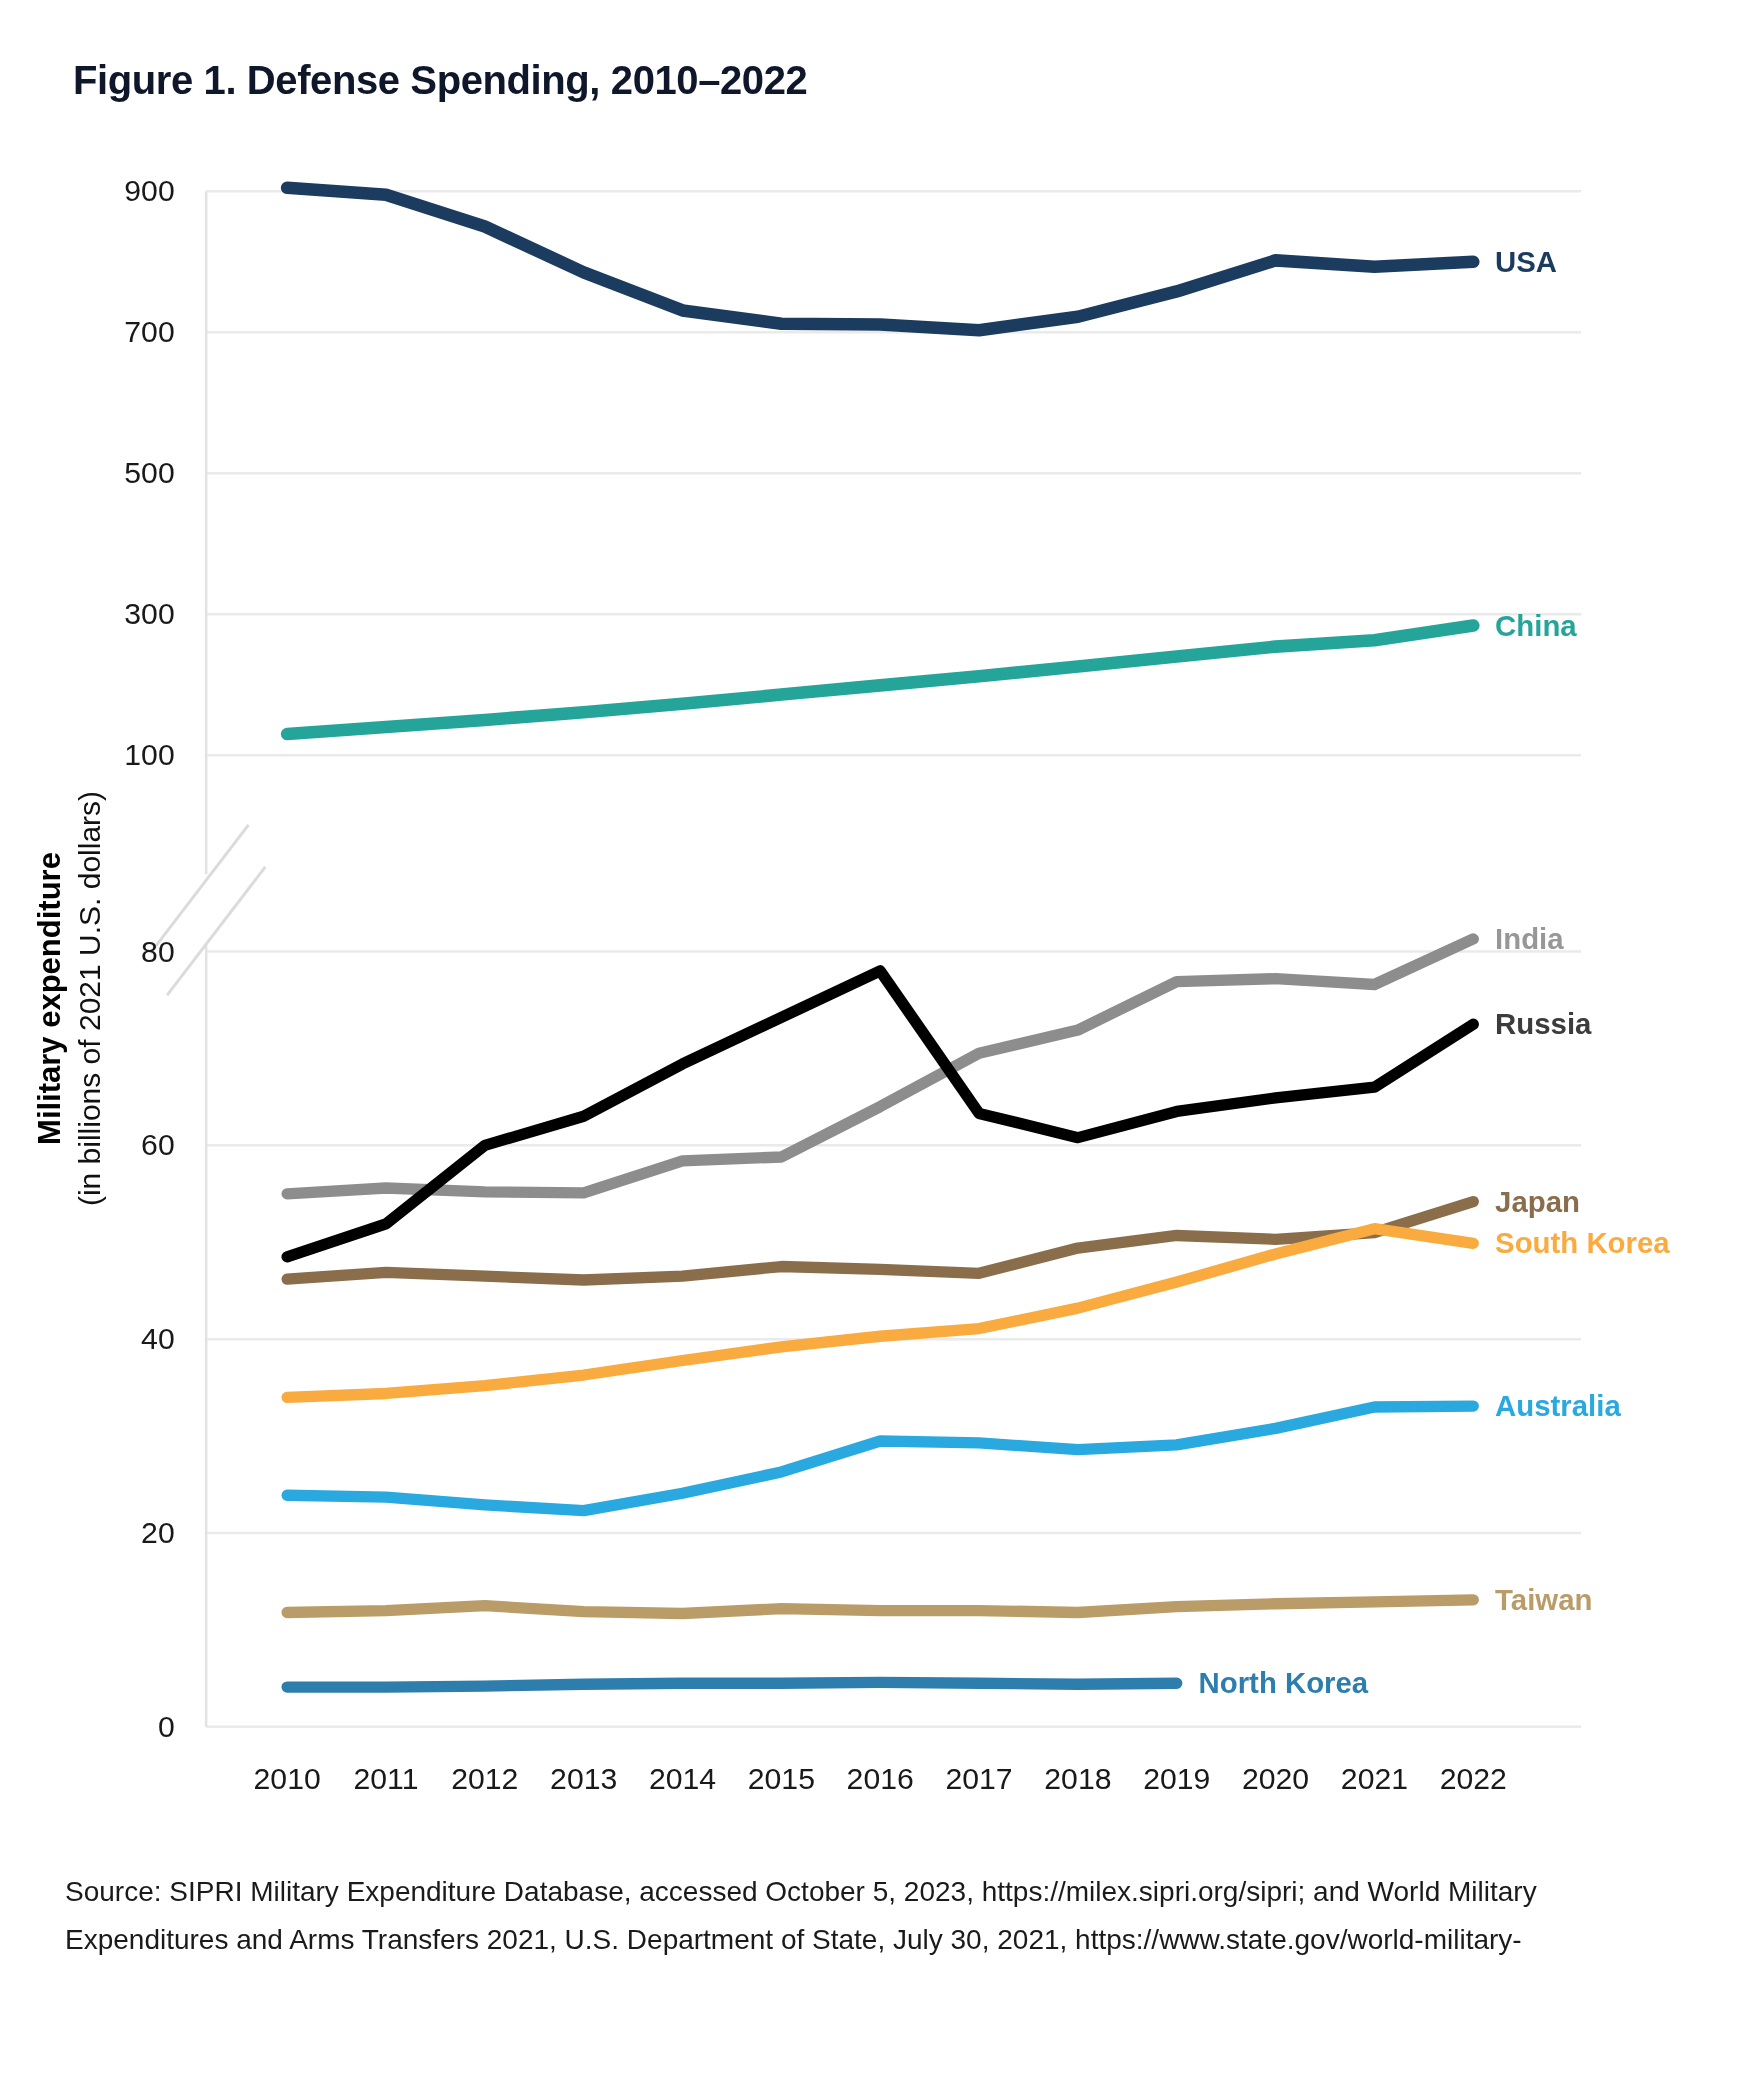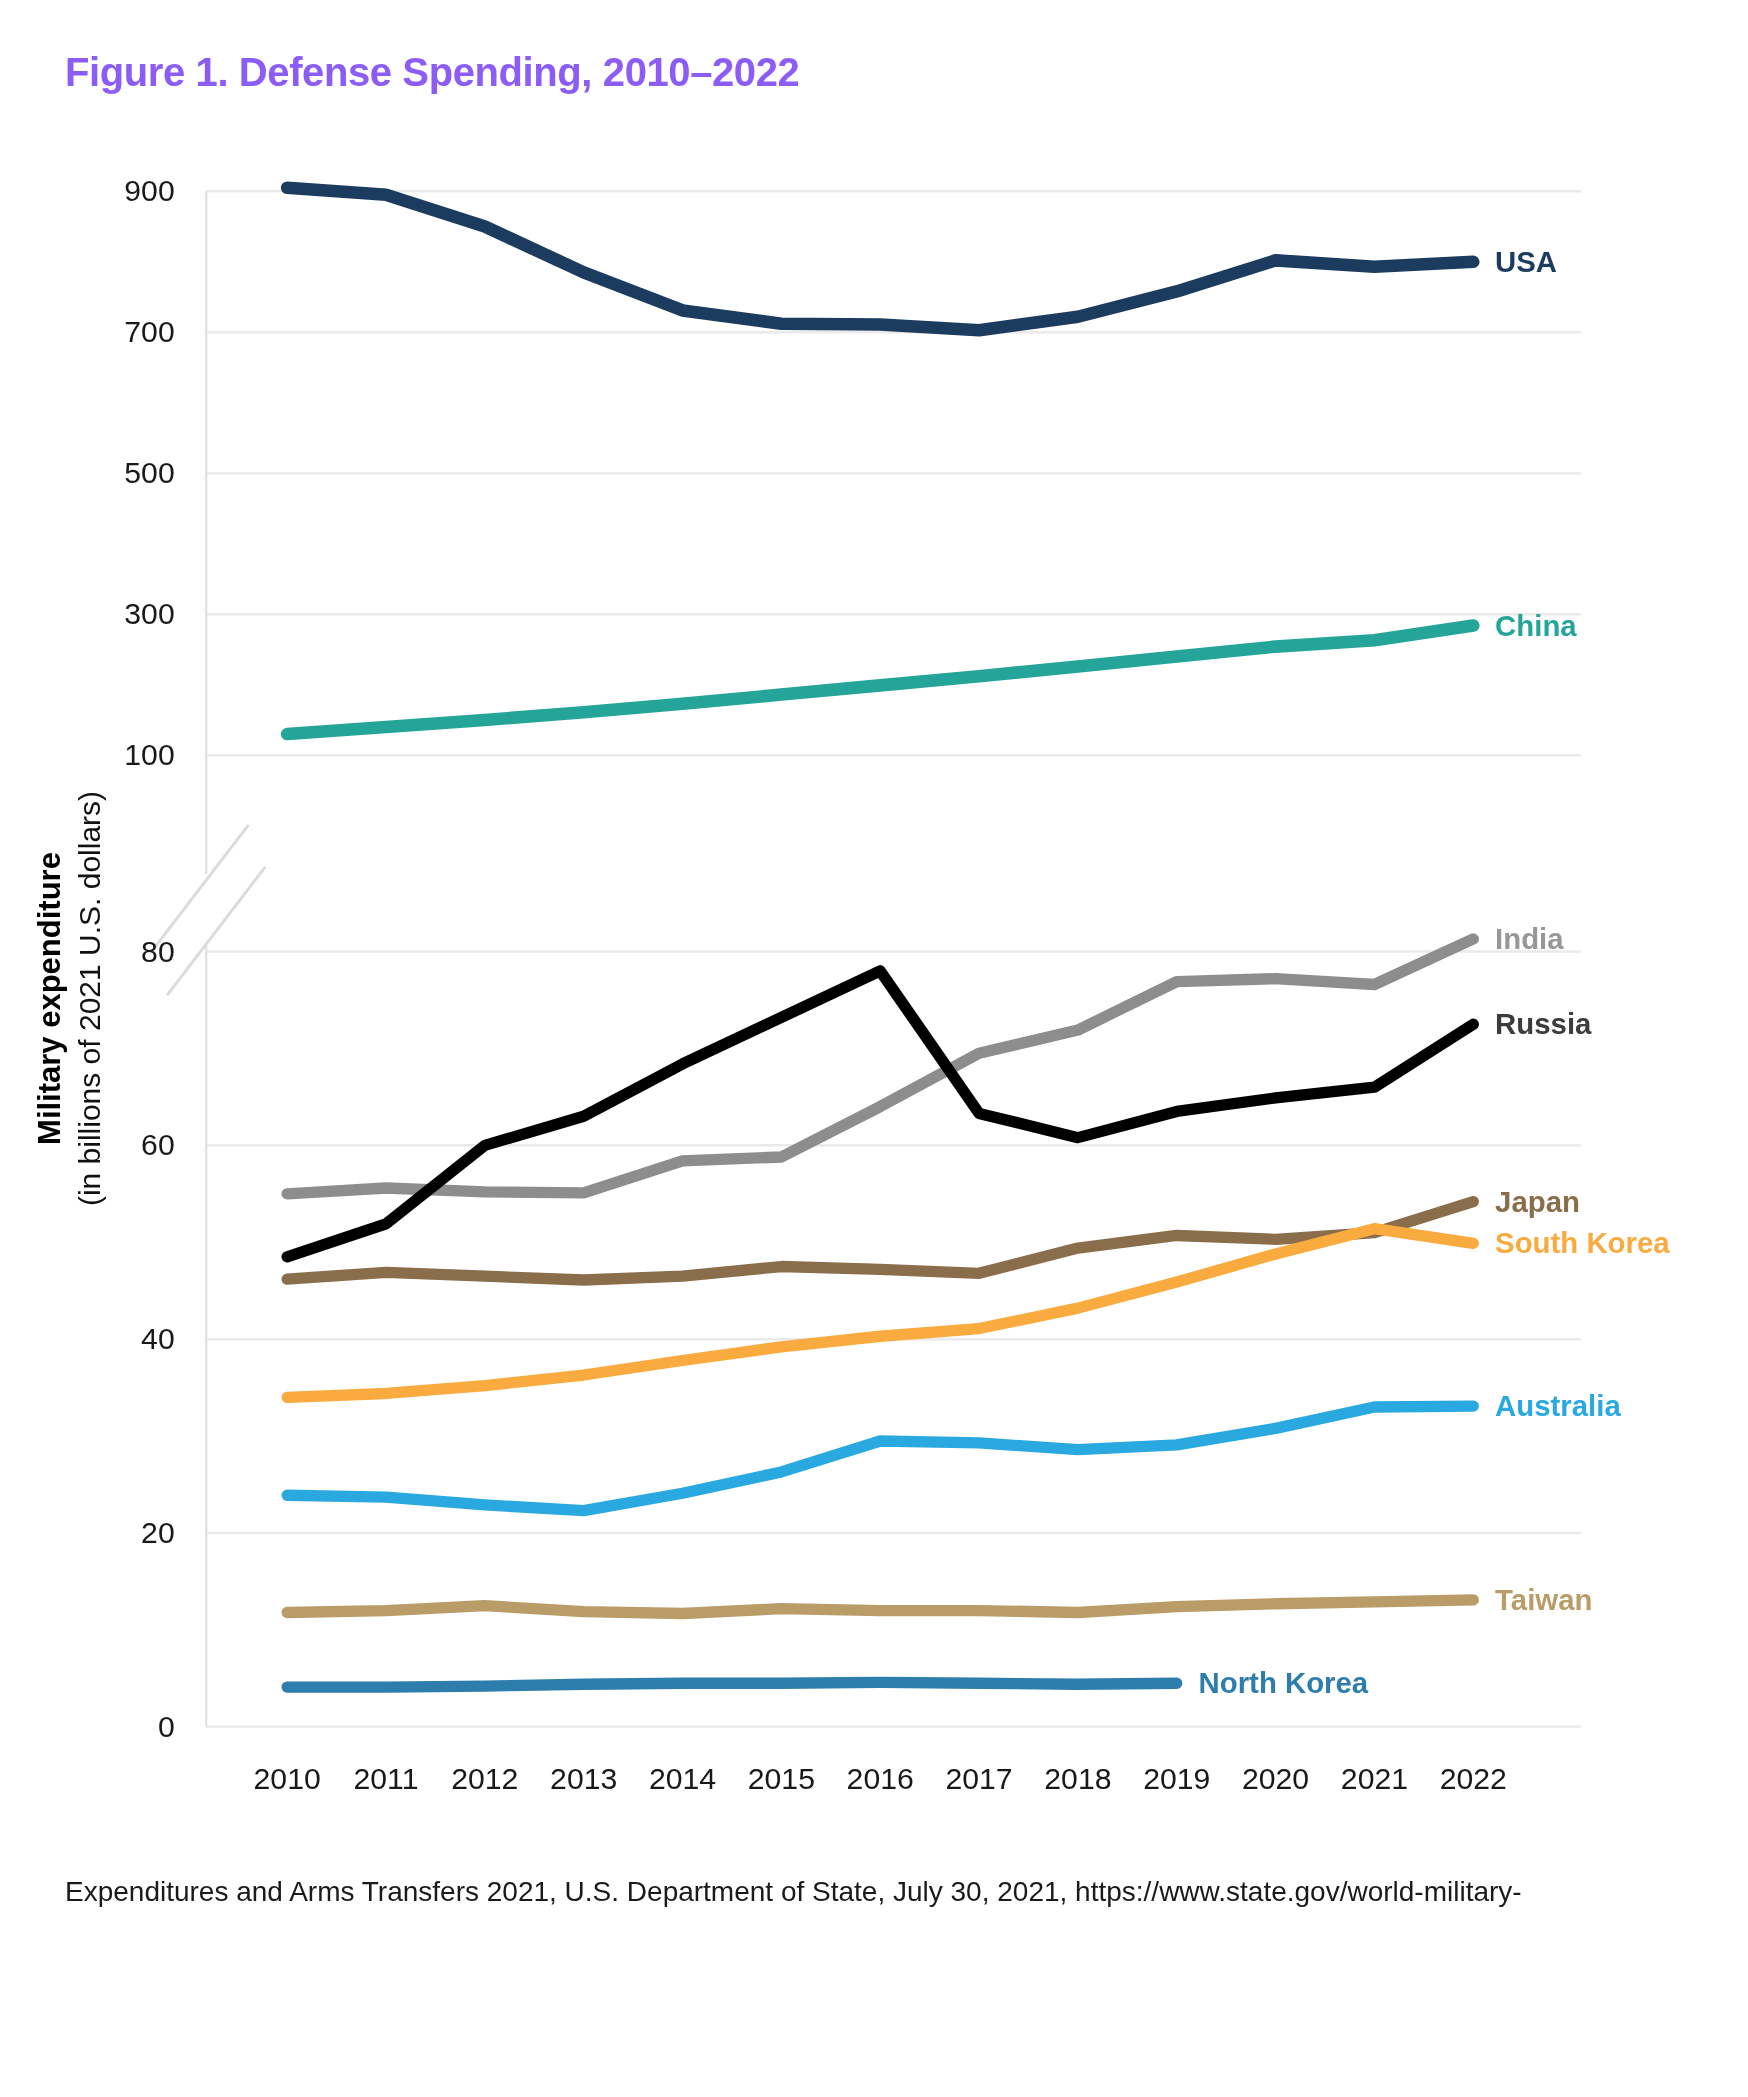--- a/index.html
+++ b/index.html
@@ -7,25 +7,25 @@
     width: 1749px; height: 2098px;
     background: #ffffff;
     position: relative;
     overflow: hidden;
     font-family: "Liberation Sans", "DejaVu Sans", sans-serif;
     color: #191919;
   }
   .figure-title {
     position: absolute;
     left: 65px; top: 50px;
-    margin: 0;
+    margin: 8px;
     font-size: 40px;
     font-weight: 700;
     letter-spacing: -0.4px;
-    color: #8b5cf6;
+    color: #0f172a;
   }
   #chart-svg {
     position: absolute;
     left: 0; top: 0;
   }
   .y-axis-title {
     position: absolute;
     left: -258px; top: 958px;
     width: 654px; height: 81px;
     transform: rotate(-90deg);
@@ -110,15 +110,16 @@
     <text x="1781.6" y="1918.695" text-anchor="start" font-size="35" font-weight="700" fill="#B99C68">Taiwan</text>
     <text x="1428.2" y="2018.025" text-anchor="start" font-size="35" font-weight="700" fill="#2E7EAD">North Korea</text>
   </svg>
 
 <div class="y-axis-title">
   <div class="main">Military expenditure</div>
   <div class="sub">(in billions of 2021 U.S. dollars)</div>
 </div>
 
 <div class="source-block">
+  <div>Source: SIPRI Military Expenditure Database, accessed October 5, 2023, https://milex.sipri.org/sipri; and World Military</div>
   <div>Expenditures and Arms Transfers 2021, U.S. Department of State, July 30, 2021, https://www.state.gov/world-military-</div>
 </div>
 
 
 </body></html>

